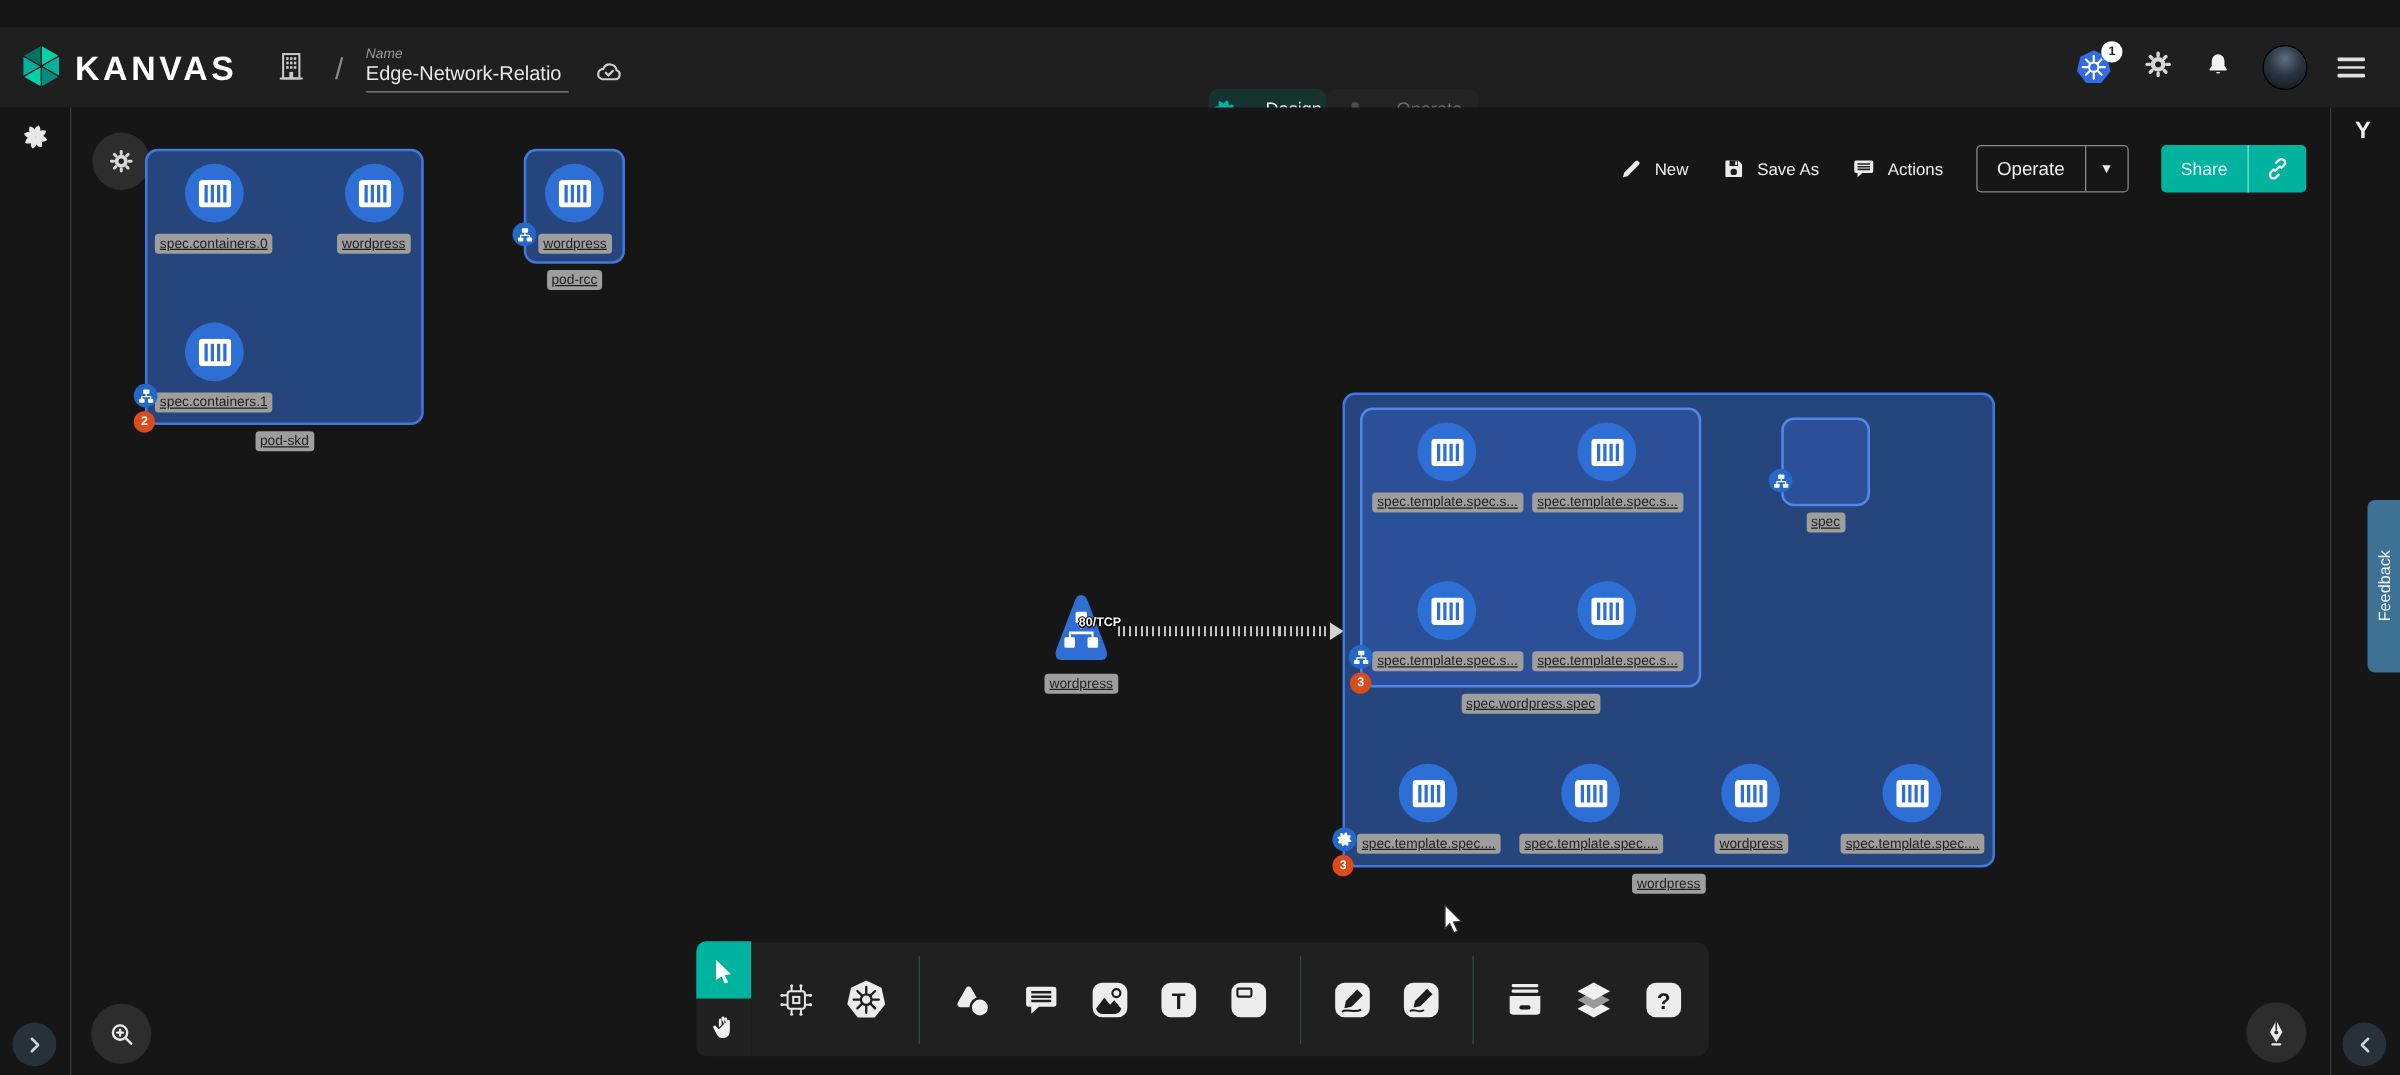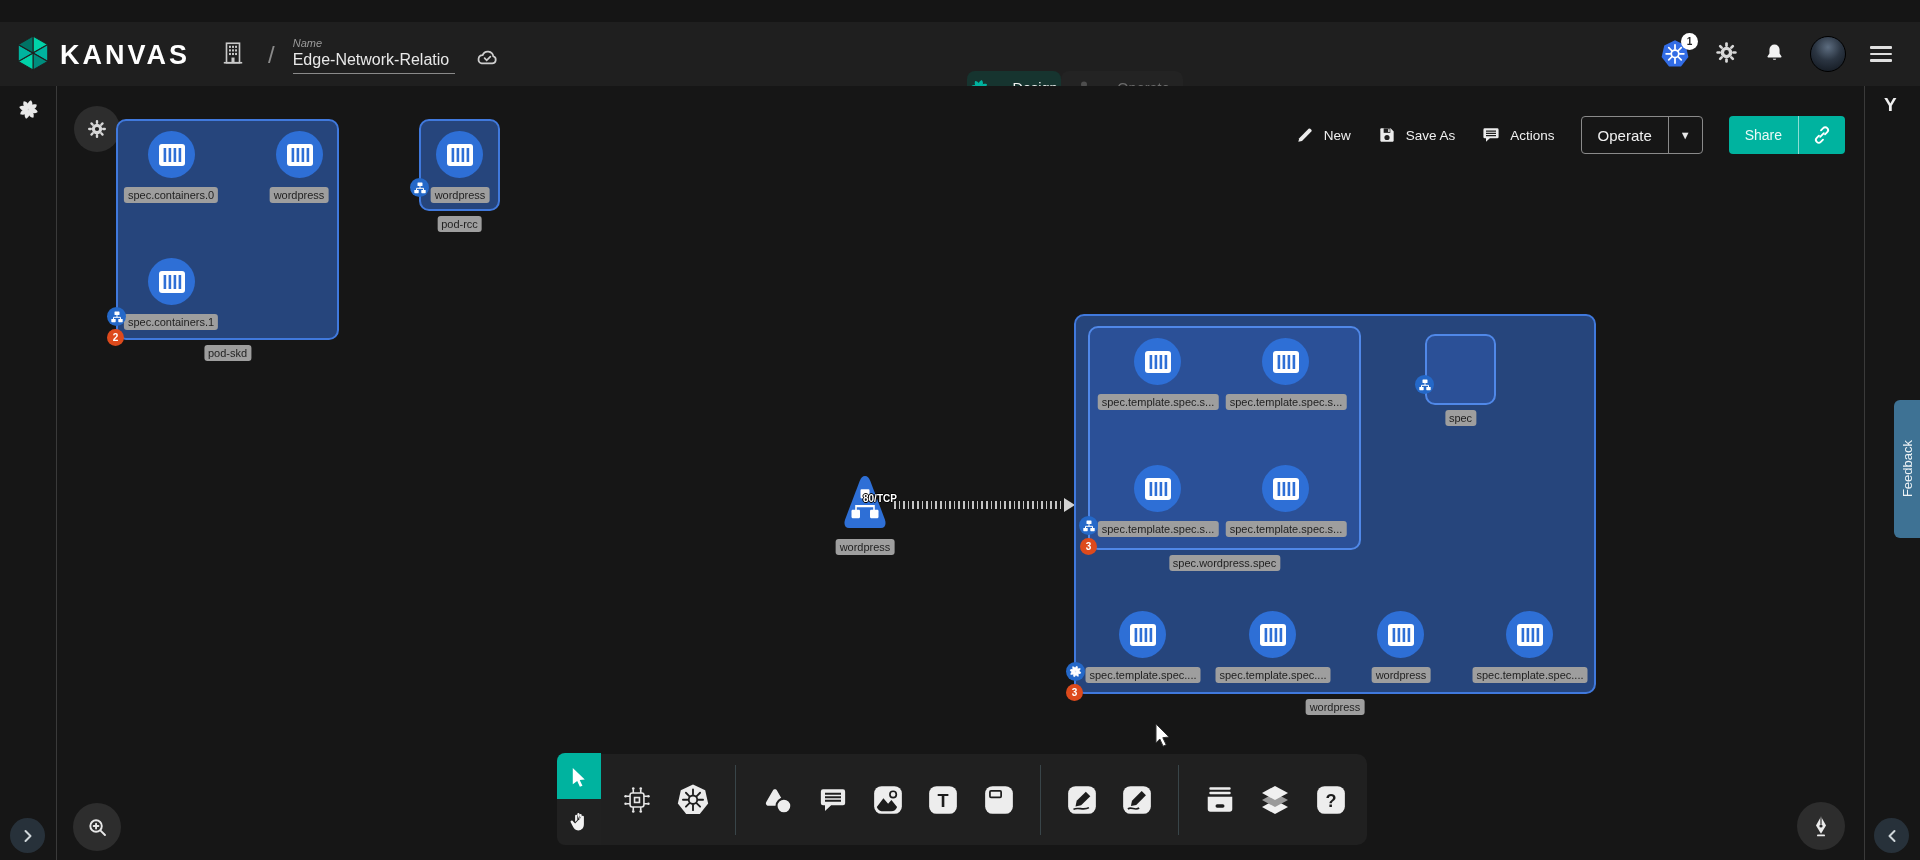--- a/index.html
+++ b/index.html
@@ -61,21 +61,21 @@
   #share-btn .lbl { color:#eafaf7; font-size:14px; font-weight:500; padding:0 16px; }
   #share-btn .link { border-left:1px solid rgba(255,255,255,.55); height:100%; display:flex;
                      align-items:center; padding:0 12px; }
 
   
   .kgroup { position:absolute; border:2px solid #4079dd; border-radius:10px; background:#26457c; }
   .kgroup.inner { background:#2b5097; border-color:#5088e8; }
   .knode { position:absolute; width:47px; height:47px; border-radius:50%; background:#2e6fd6;
            display:flex; align-items:center; justify-content:center; }
   .chip { position:absolute; background:#9e9e9e; color:#1f1f1f; font-size:11px; line-height:14px;
-          padding:1px 4px; border-radius:3px; white-space:nowrap; transform:translateX(-50%); }
+          padding:1px 4px; border-radius:3px; white-space:nowrap; transform:translateX(-50%);text-decoration:underline; }
   .group-label { left:50%; top:calc(100% + 7px); }
   .badge { position:absolute; width:19px; height:19px; border-radius:50%;
            display:flex; align-items:center; justify-content:center; }
   .badge.blue { background:#2468c8; }
   .badge.orange { background:#dd4a1c; color:#fff; font-size:10px; font-weight:bold; }
   #edge-line { position:absolute; left:894px; top:501px; width:170px; height:8px;
                background:repeating-linear-gradient(90deg,#c4c4c4 0 1.6px,transparent 1.6px 4.6px); }
   #edge-arrow { position:absolute; right:-11px; top:-3px; width:0; height:0;
                 border-left:11px solid #d2d2d2; border-top:7px solid transparent; border-bottom:7px solid transparent; }
   #edge-label { position:absolute; left:863px; top:493px; color:#fff; font-size:10px; font-weight:bold;

